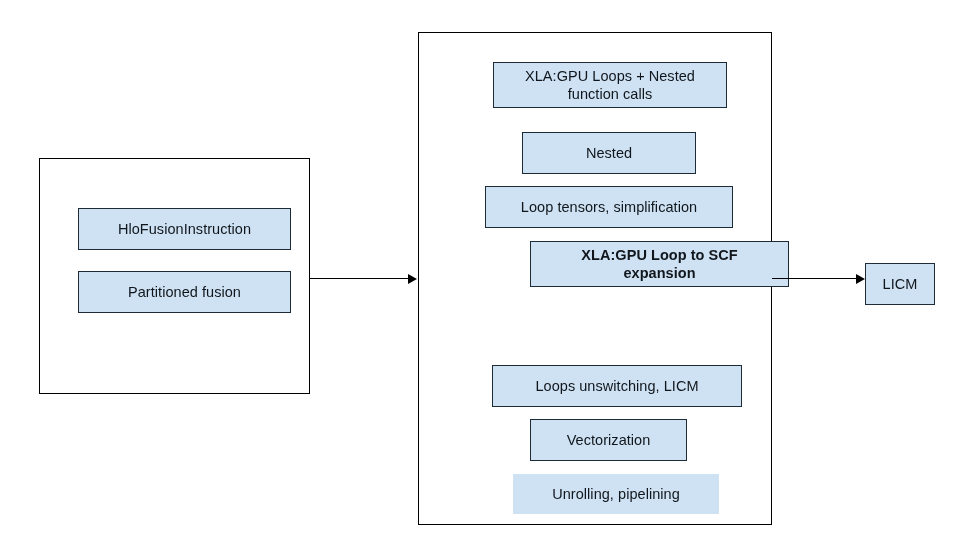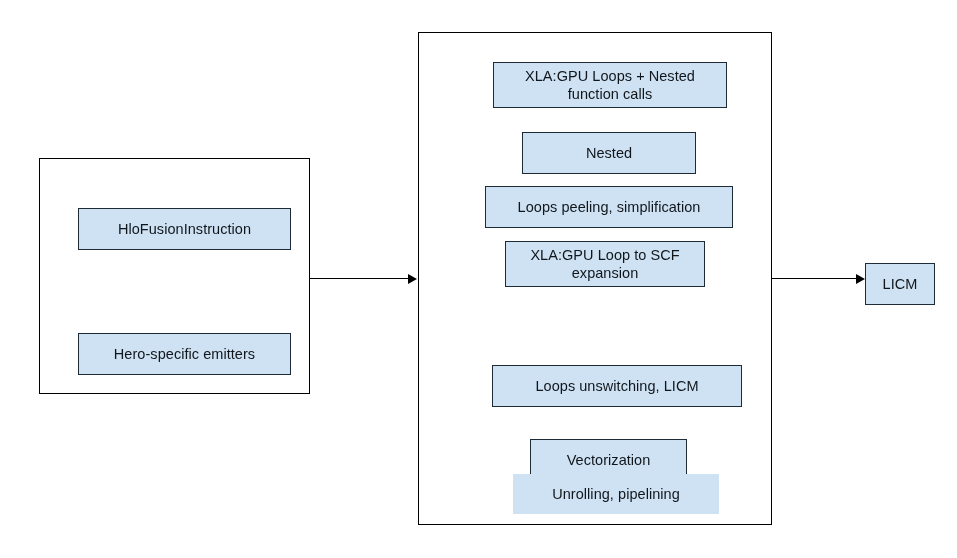--- a/index.html
+++ b/index.html
@@ -65,42 +65,42 @@
 </style>
 </head>
 <body>
 
 <div id="diagram-canvas">
 
   <div class="container-box" style="left:39px; top:158px; width:271px; height:236px;"></div>
 
   <div class="node" style="left:78px; top:208px; width:213px; height:40px;">HloFusionInstruction</div>
 
+  <div class="node" style="left:78px; top:271px; width:213px; height:31px;">Partitioned fusion</div>
 
-  <div class="node" style="left:78px; top:333px; width:213px; height:31px;">Hero-specific emitters</div>
 
   <div class="arrow" style="left:310px; top:278px; width:98px;"></div>
   <div class="arrow-head" style="left:408px; top:274px;"></div>
 
   <div class="container-box" style="left:418px; top:32px; width:354px; height:493px;"></div>
 
   <div class="node" style="left:493px; top:62px; width:234px; height:46px;">XLA:GPU Loops + Nested
 function calls</div>
 
   <div class="node" style="left:522px; top:132px; width:174px; height:31px;">Nested</div>
 
-  <div class="node" style="left:485px; top:186px; width:248px; height:31px;">Loops peeling, simplification</div>
+  <div class="node" style="left:485px; top:186px; width:248px; height:31px;">Loop tensors, simplification</div>
 
-  <div class="node" style="left:505px; top:241px; width:200px; height:46px;">XLA:GPU Loop to SCF
+  <div class="node" style="left:530px; top:241px; width:259px; height:46px;font-weight:bold;">XLA:GPU Loop to SCF
 expansion</div>
 
 
   <div class="node" style="left:492px; top:365px; width:250px; height:31px;">Loops unswitching, LICM</div>
 
-  <div class="node" style="left:530px; top:419px; width:157px; height:20px;margin-top:20px;">Vectorization</div>
+  <div class="node" style="left:530px; top:419px; width:157px; height:20px;">Vectorization</div>
 
   <div class="node no-border" style="left:513px; top:474px; width:206px; height:31px;">Unrolling, pipelining</div>
 
   <div class="arrow" style="left:772px; top:278px; width:84px;"></div>
   <div class="arrow-head" style="left:856px; top:274px;"></div>
 
   <div class="node" style="left:865px; top:263px; width:70px; height:31px;">LICM</div>
 
 </div>
 

